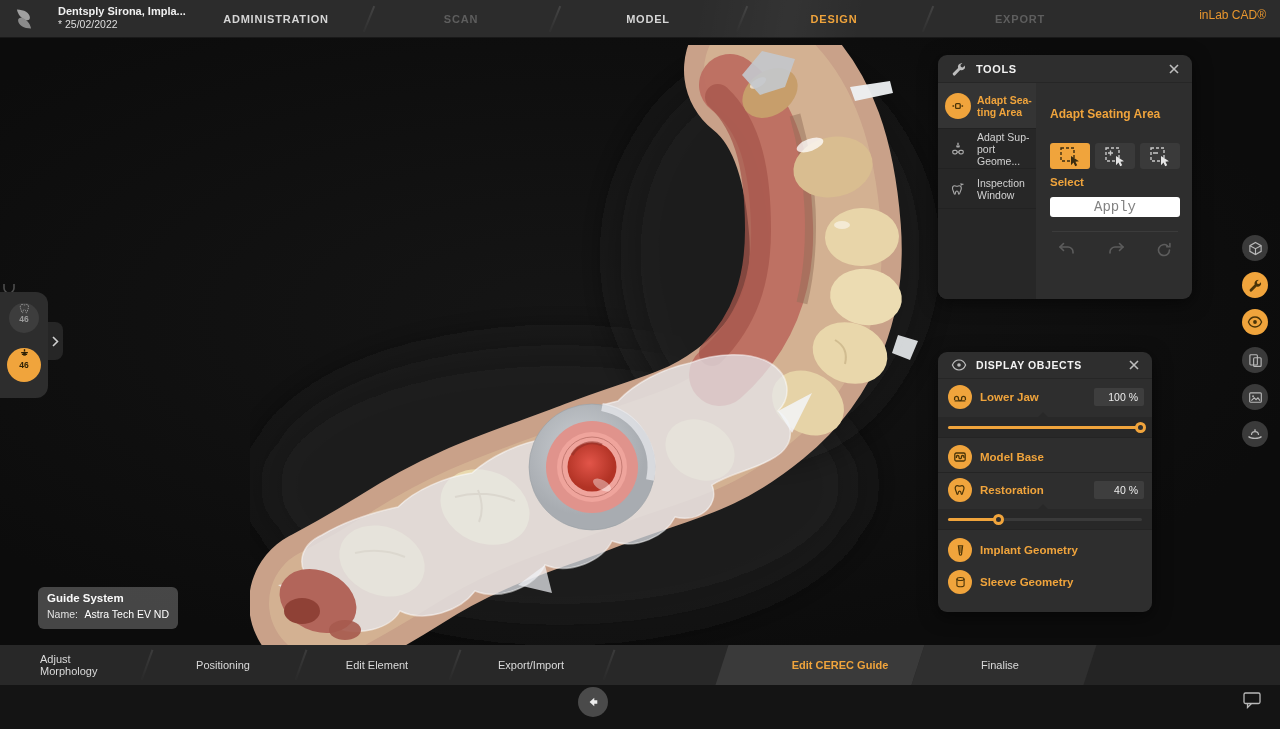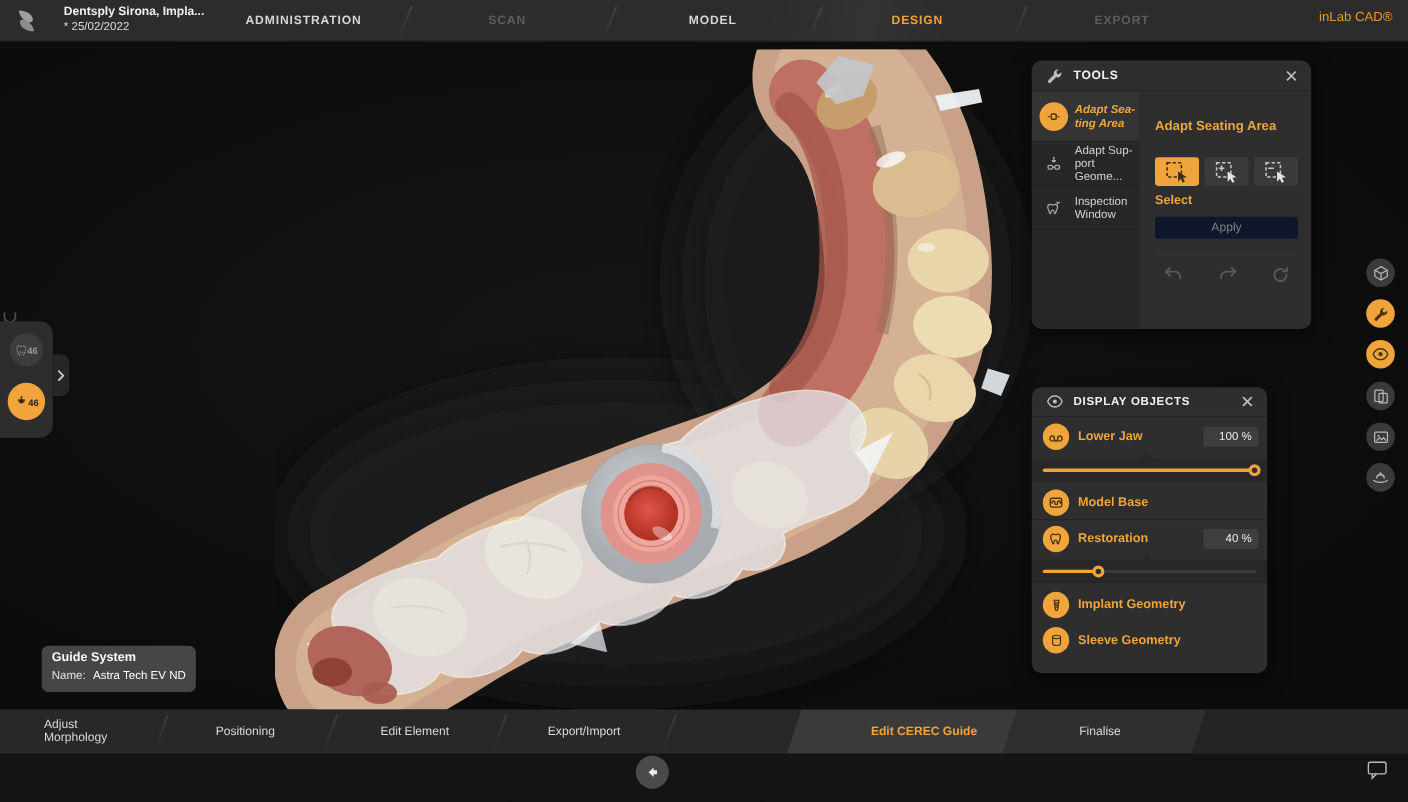--- a/index.html
+++ b/index.html
@@ -38,34 +38,34 @@
   .xbtn { width:16px; height:16px; cursor:pointer; }
 
   
   #tools-panel { left:938px; top:55px; width:254px; height:244px; }
   .tools-body { display:flex; height:234px; }
   .tools-list { width:108px; background:#272727; }
   .tool-item { display:flex; align-items:center; padding:5px 4px 5px 7px; gap:6px;
                border-bottom:1px solid #222; cursor:pointer; }
   .tool-item .tlabel { font-size:10.5px; line-height:12px; color:#d2d2d2; white-space:pre-line; }
   .tool-item.active { background:#343434; }
-  .tool-item.active .tlabel { color:#f0a43c; font-weight:bold;font-style:italic; }
+  .tool-item.active .tlabel { color:#f0a43c; font-weight:bold; }
   .oc { width:26px; height:26px; border-radius:50%; background:#f0a43c; color:#4a3408;
         display:flex; align-items:center; justify-content:center; flex:none; }
   .gicon { width:26px; height:26px; display:flex; align-items:center; justify-content:center;
            color:#a9a9a9; flex:none; }
   .tools-content { flex:1; padding:10px 12px 0 14px; }
   .tc-heading { font-size:12px; font-weight:bold; color:#f0a43c; margin-top:14px; }
   .selbtn-row { display:flex; gap:5px; margin-top:22px; }
   .selbtn { width:40px; height:26px; border-radius:3px; background:#3a3a3a; color:#c9c9c9;
             display:flex; align-items:center; justify-content:center; cursor:pointer; }
   .selbtn.on { background:#f0a43c; color:#3a2c10; }
   .select-label { font-size:11.5px; font-weight:bold; color:#f0a43c; margin-top:7px; }
-  .apply-btn { margin-top:9px; width:100%; height:20px; background:#0f172a; border:none;
-               border-radius:3px; color:#828282; font-size:11px; font-family:Liberation Sans, sans-serif; cursor:pointer; }
+  .apply-btn { margin-top:9px; width:100%; height:20px; background:#ffffff; border:none;
+               border-radius:3px; color:#828282; font-size:14px; font-family:Liberation Mono, monospace; cursor:pointer; }
   .tc-divider { height:1px; background:#454545; margin:14px 2px 0 2px; opacity:.6; }
   .hist-row { display:flex; justify-content:space-between; padding:10px 8px 0 8px; color:#5c5c5c; }
   .hist-row .hbtn { cursor:pointer; }
 
   
   #display-panel { left:938px; top:352px; width:214px; height:260px; }
   .do-row { display:flex; align-items:center; padding:0 8px 0 10px; gap:8px; }
   .do-row .oc { width:24px; height:24px; }
   .do-label { font-size:11.5px; font-weight:bold; color:#f0a43c; flex:1; }
   .val-box { width:50px; height:18px; background:#3e3e3e; border-radius:2px; color:#ececec;
@@ -82,22 +82,22 @@
 
   
   .side-btn { position:absolute; left:1242px; width:26px; height:26px; border-radius:50%;
               background:#3a3a3a; color:#b9b9b9; display:flex; align-items:center;
               justify-content:center; z-index:25; cursor:pointer; }
   .side-btn.on { background:#f0a43c; color:#4a3408; }
 
   
   .tooth-panel { position:absolute; left:0; top:292px; width:48px; height:106px;
                  background:#2d2d2d; border-radius:0 12px 12px 0; z-index:25; }
-  .tp-btn { position:absolute; left:9px; border-radius:50%; display:flex; 
-            align-items:center; justify-content:center; cursor:pointer; }
+  .tp-btn { position:absolute; left:9px; border-radius:50%; display:flex; flex-direction:column;
+            align-items:center; justify-content:flex-start; cursor:pointer; }
   .tp-top { top:11px; width:30px; height:30px; background:#3d3d3d; color:#9a9a9a; }
   .tp-bot { top:56px; left:7px; width:34px; height:34px; background:#f0a43c; color:#2e2106; }
   .tp-num { font-size:8.5px; line-height:8px; font-weight:bold; margin-top:1px; }
   .tp-tab { position:absolute; left:48px; top:322px; width:15px; height:38px; background:#262626;
             border-radius:0 8px 8px 0; display:flex; align-items:center; justify-content:center;
             z-index:24; cursor:pointer; }
   .ujaw { position:absolute; left:2px; top:283px; z-index:25; color:#4e4e4e; }
 
   
   .guide-box { position:absolute; left:38px; top:587px; width:140px; height:42px;

